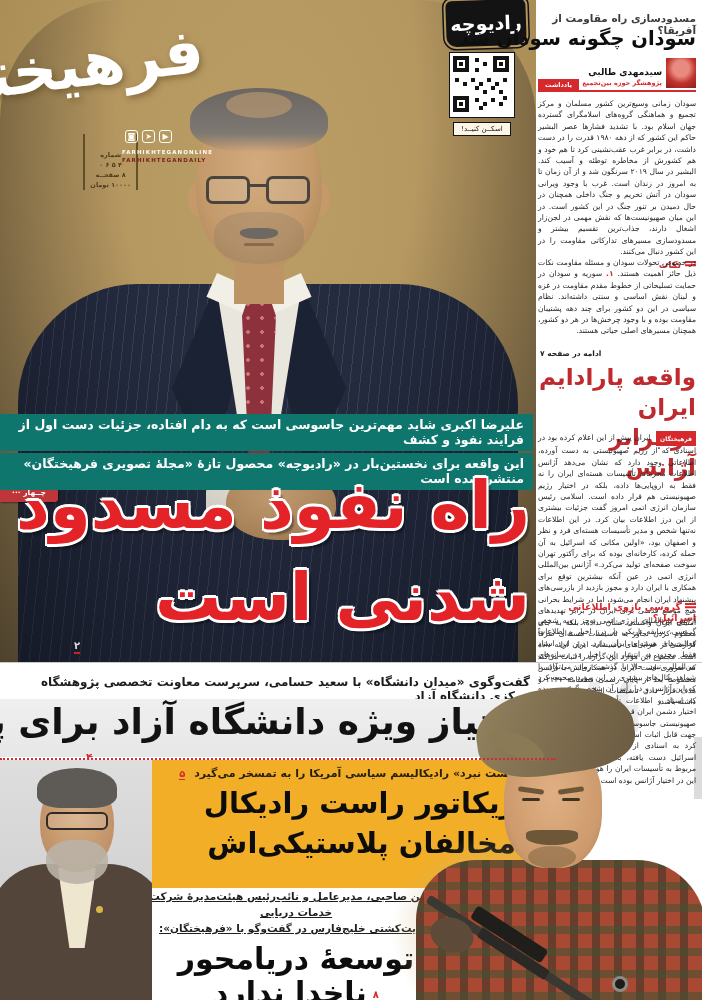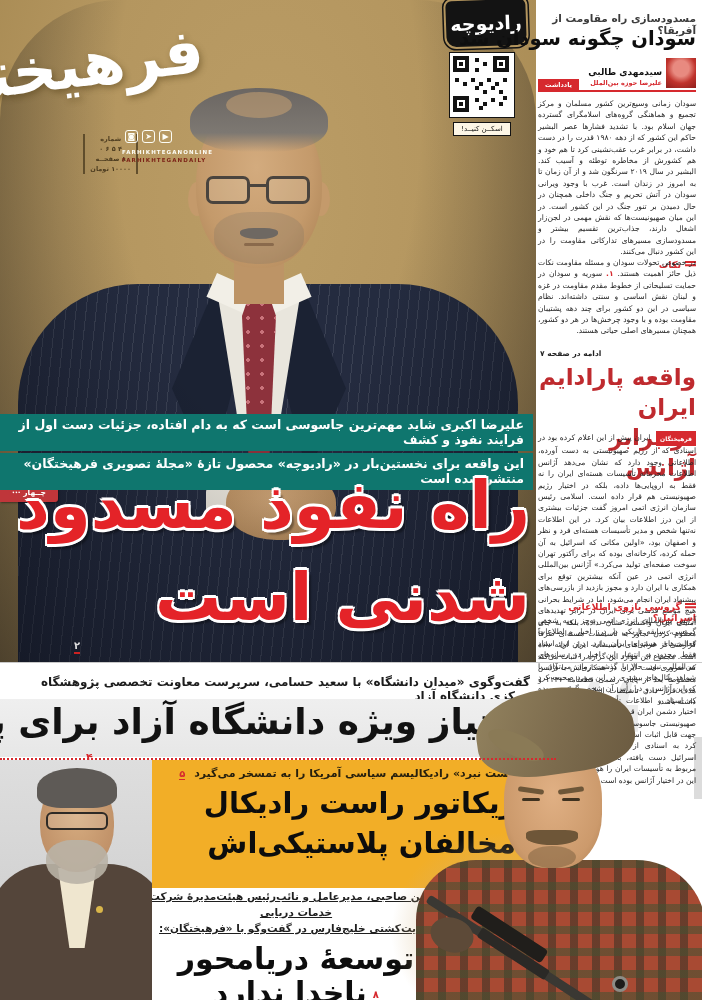--- a/index.html
+++ b/index.html
@@ -49,21 +49,21 @@
   .pm-hands { position:absolute; left:226px; top:470px; width:110px; height:70px; border-radius:46%;
     background:radial-gradient(ellipse at 45% 40%, #d0a678 0%, #b98e5e 80%); }
   .pm-cuff { position:absolute; left:206px; top:488px; width:26px; height:34px; background:#ece8de; border-radius:4px; }
 
   
   .logo { position:absolute; left:-6px; top:-12px; width:210px; height:150px; color:#fff;
     font-size:62px; font-weight:bold; transform:rotate(-7deg); letter-spacing:-3px;
     text-shadow:2px 3px 6px rgba(80,60,20,.45); direction:rtl; line-height:150px; text-align:center; }
   .dateblock { position:absolute; left:20px; top:134px; width:118px; display:flex; direction:rtl;
     color:#4e3d20; font-size:6.5px; font-weight:bold; line-height:10px; text-align:center; }
-  .dateblock .col { padding:0 5px; white-space:nowrap; }
+  .dateblock .col { padding:0 5px; white-space:nowrap;margin-top:16px; }
   .dateblock .sep { width:2px; background:#4e3d20; opacity:.8; }
   .socials { position:absolute; left:125px; top:130px; display:flex; gap:4px; }
   .soc { width:13px; height:13px; border:1.4px solid #fdfdf5; border-radius:3px; color:#fdfdf5;
     font-size:8px; line-height:11px; text-align:center; }
   .sites { position:absolute; left:122px; top:148px; font-size:5.5px; font-weight:bold; letter-spacing:1.1px;
     color:#fdfdf5; line-height:8px; white-space:nowrap; }
   .sites .s2 { color:#7d2418; }
 
   
   .radiocheh { position:absolute; left:438px; top:0; width:96px; }
@@ -312,21 +312,21 @@
   <div class="edge-bar"></div>
 
   <div class="rcol">
     <div class="rc-kicker">مسدودسازی راه مقاومت از آفریقا؟</div>
     <div class="rc-h1">سودان چگونه سودان شد</div>
 
     <div class="byline">
       <div class="by-tag">یادداشت</div>
       <div class="by-photo"></div>
       <div class="by-name">سیدمهدی طالبی</div>
-      <div class="by-role">علیرضا حوزه بین‌الملل</div>
+      <div class="by-role">پژوهشگر حوزه بین‌تجمیع</div>
     </div>
 
     <div class="bodytxt b1">سودان زمانی وسیع‌ترین کشور مسلمان و مرکز تجمیع و هماهنگی گروه‌های اسلامگرای گسترده جهان اسلام بود. با تشدید فشارها عصر البشیر حاکم این کشور که از دهه ۱۹۸۰ قدرت را در دست داشت، در برابر غرب عقب‌نشینی کرد تا هم خود و هم کشورش از مخاطره توطئه و آسیب کند. البشیر در سال ۲۰۱۹ سرنگون شد و از آن زمان تا به امروز در زندان است. غرب با وجود ویرانی سودان در آتش تحریم و جنگ داخلی همچنان در حال دمیدن بر تنور جنگ در این کشور است. در این میان صهیونیست‌ها که نقش مهمی در لجن‌زار اشغال دارند، جذاب‌ترین تقسیم بیشتر و مسدودسازی مسیرهای تدارکاتی مقاومت را در این کشور دنبال می‌کنند.</div>
 
     <div class="redhead nh">
       <span class="ic"></span><span>نکات</span>
     </div>
     <div class="bodytxt b2">
       <span>در خصوص تحولات سودان و مسئله مقاومت نکات ذیل حائز اهمیت هستند.</span>
       <span class="rednum">۱.</span>

